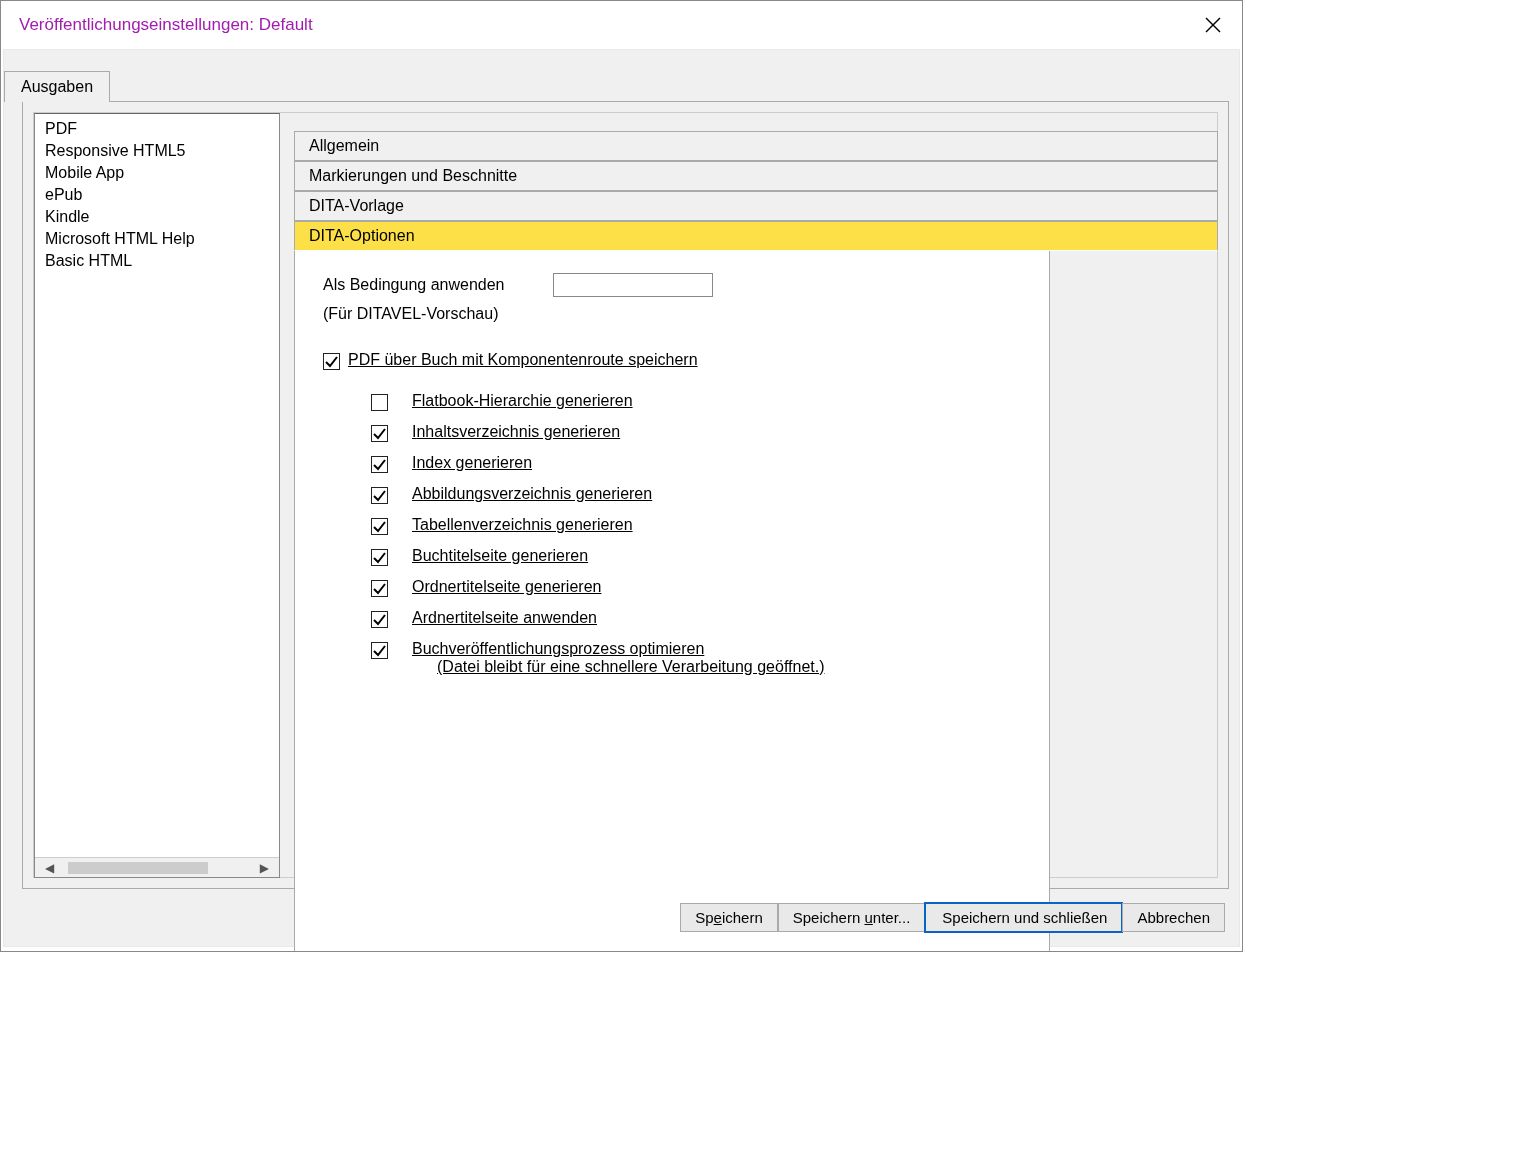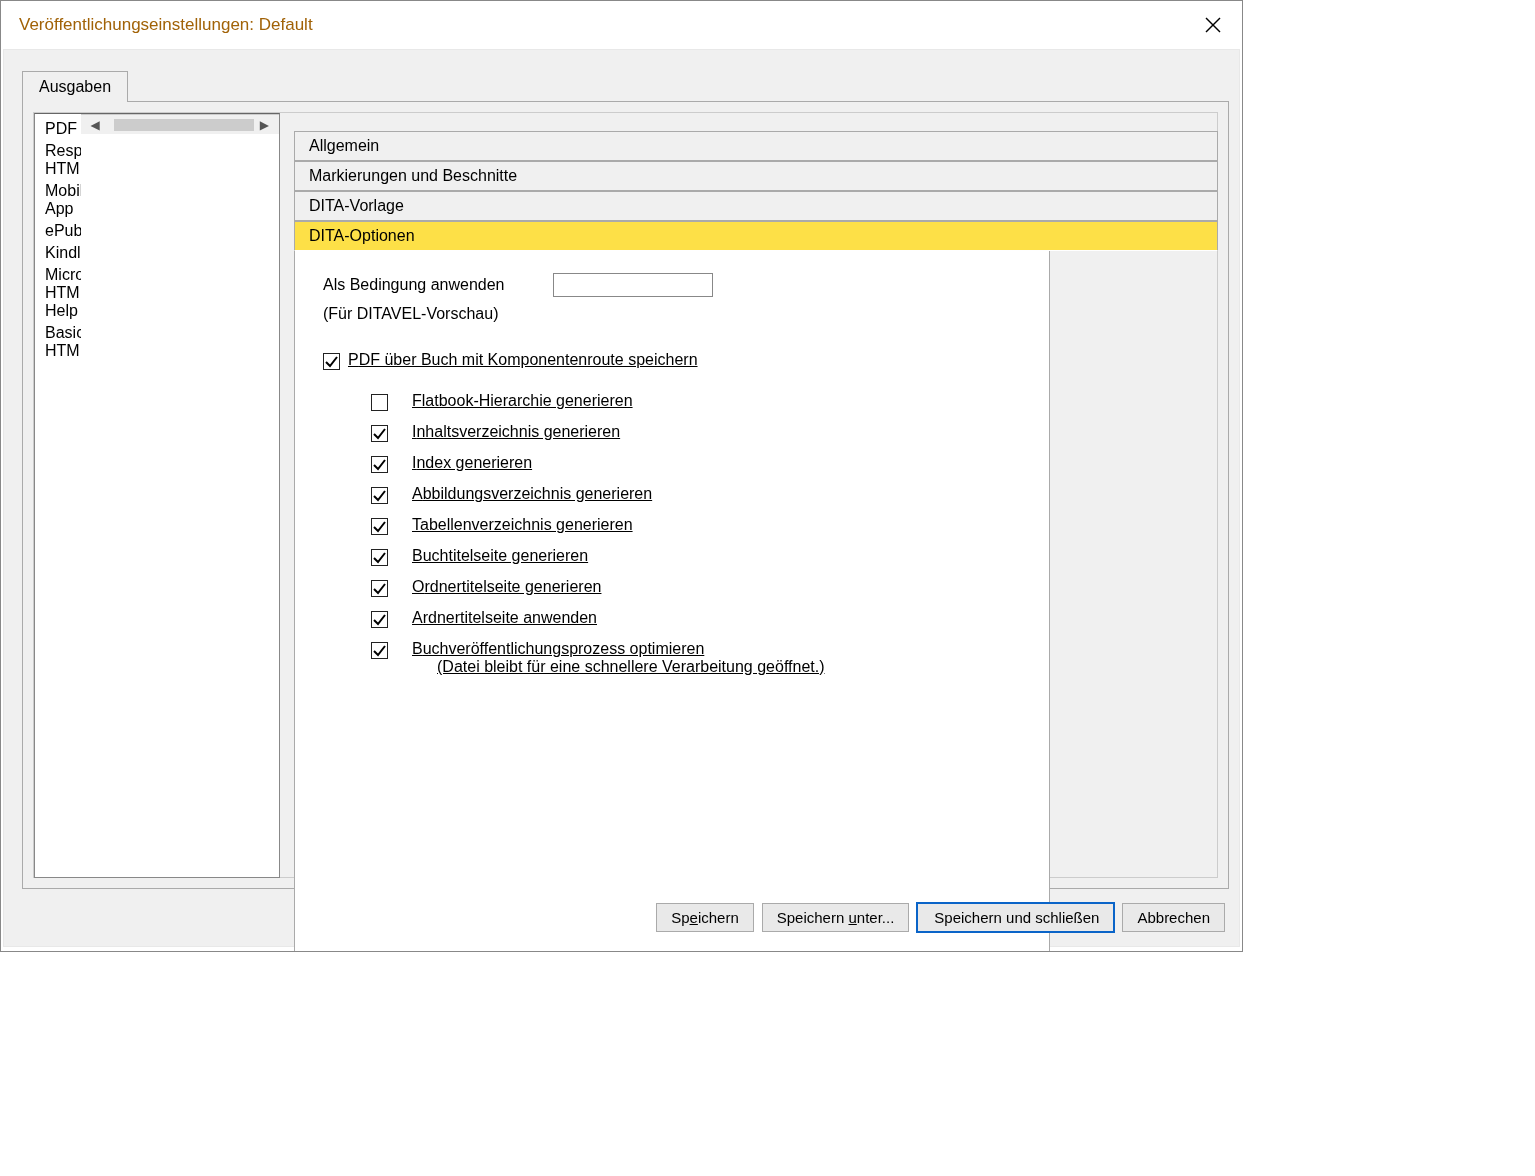--- a/index.html
+++ b/index.html
@@ -12,39 +12,38 @@
   position: relative;
   border: 1px solid #888;
 }
 .titlebar {
   display: flex;
   align-items: center;
   justify-content: space-between;
   padding: 10px 15px 10px 18px;
   background: #fff;
 }
-.titlebar-title { font-size: 17px; color: #a16207; }
+.titlebar-title { font-size: 17px; color: #a21caf; }
 .close-btn {
   font-size: 18px;
   cursor: pointer;
   width: 28px; height: 28px;
   display: flex; align-items: center; justify-content: center;
 }
 .dialog-body {
   background: #f0f0f0;
   border: 1px solid #e8e8e8;
   margin: 0 2px;
   padding: 0;
   position: relative;
   height: 898px;
 }
 .outer-tabs {
   position: relative;
   padding-top: 20px;
-  padding-left: 18px;
 }
 .outer-tab {
   display: inline-block;
   background: #f0f0f0;
   border: 1px solid #aaa;
   border-bottom: none;
   padding: 6px 16px 6px 16px;
   font-size: 16px;
   position: relative;
   top: 1px;
@@ -67,21 +66,21 @@
 }
 
 .format-list {
   width: 246px;
   background: #fff;
   border: 1px solid #888;
   border-top: 1.5px solid #666;
   margin: 0;
   height: 765px;
   display: flex;
-  flex-direction: row;
+  flex-direction: column;
   position: relative;
 }
 .format-items {
   flex: 1;
   overflow: hidden;
   padding: 4px 0;
 }
 .format-item {
   padding: 2px 10px;
   font-size: 16px;
@@ -196,21 +195,20 @@
 .under { text-decoration: underline; display: inline; }
 .cb-group { margin-top: 22px; }
 .cb-group .cbrow.indent { margin-top: 12px; }
 .cb-sub { font-size: 16px; margin-left: 25px; }
 
 .buttons {
   position: absolute;
   bottom: 14px;
   right: 14px;
   display: flex;
-  gap: 8px;
 }
 .btn {
   border: 1px solid #aaa;
   background: #e9e9e9;
   padding: 5px 14px;
   font-size: 15px;
   cursor: pointer;
   min-width: 94px;
   text-align: center;
 }

